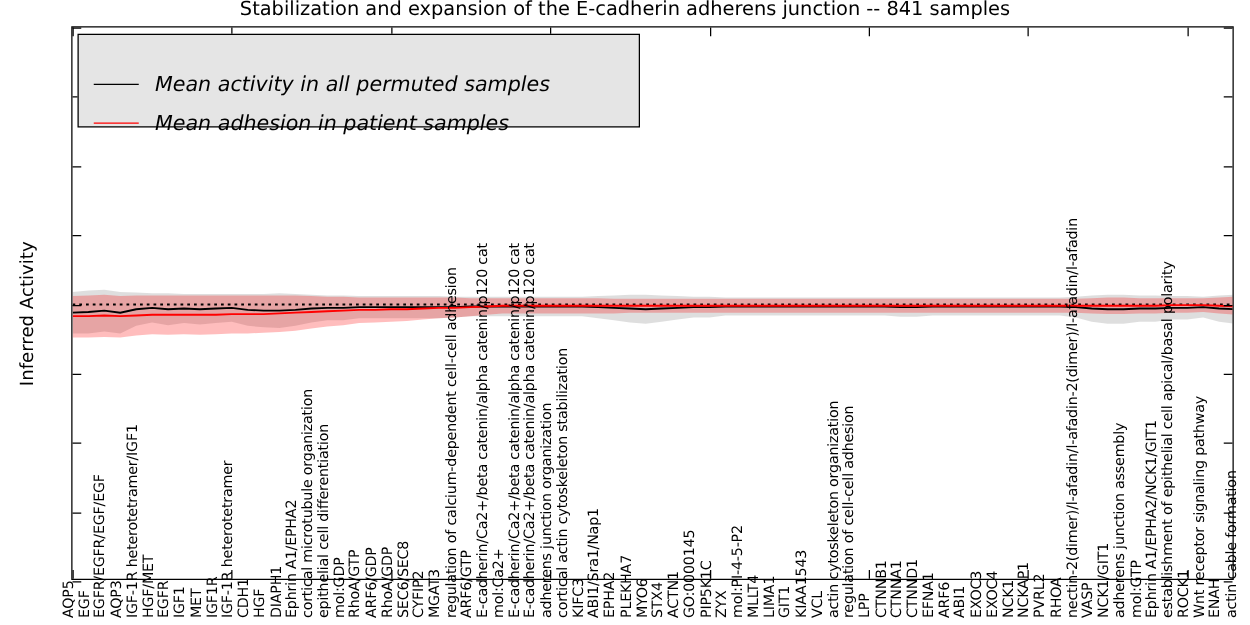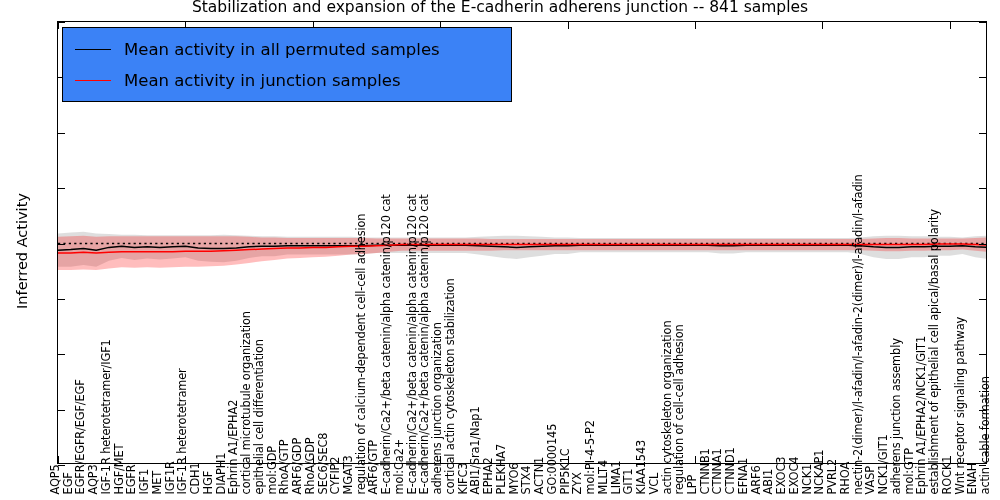--- a/index.html
+++ b/index.html
@@ -131,25 +131,26 @@
     z-index: 5;
   }
 
   
   #legend {
     position: absolute;
     left: 62px;
     top: 27px;
     width: 450px;
     height: 75px;
-    background: #3b82f6;
+    background: #e5e5e5;
     border: 1.2px solid #000000;
     box-sizing: border-box;
     z-index: 7;
-    padding: 6px 0 0 0;
+    padding: 24px 0 0 0;
+    font-style: italic;
   }
   .legend-row {
     display: flex;
     align-items: center;
     height: 31px;
     padding-left: 12px;
   }
   .legend-swatch {
     width: 36px;
     height: 0;
@@ -304,17 +305,17 @@
       <div class="xtick-label" style="left: 991px; bottom: 6px;">actin cable formation</div>
     </div>
 
   <div id="legend">
     <div class="legend-row">
       <span class="legend-swatch black"></span>
       <span class="legend-text">Mean activity in all permuted samples</span>
     </div>
     <div class="legend-row">
       <span class="legend-swatch red"></span>
-      <span class="legend-text">Mean activity in junction samples</span>
+      <span class="legend-text">Mean adhesion in patient samples</span>
     </div>
   </div>
 
 </div>
 
 </body></html>

